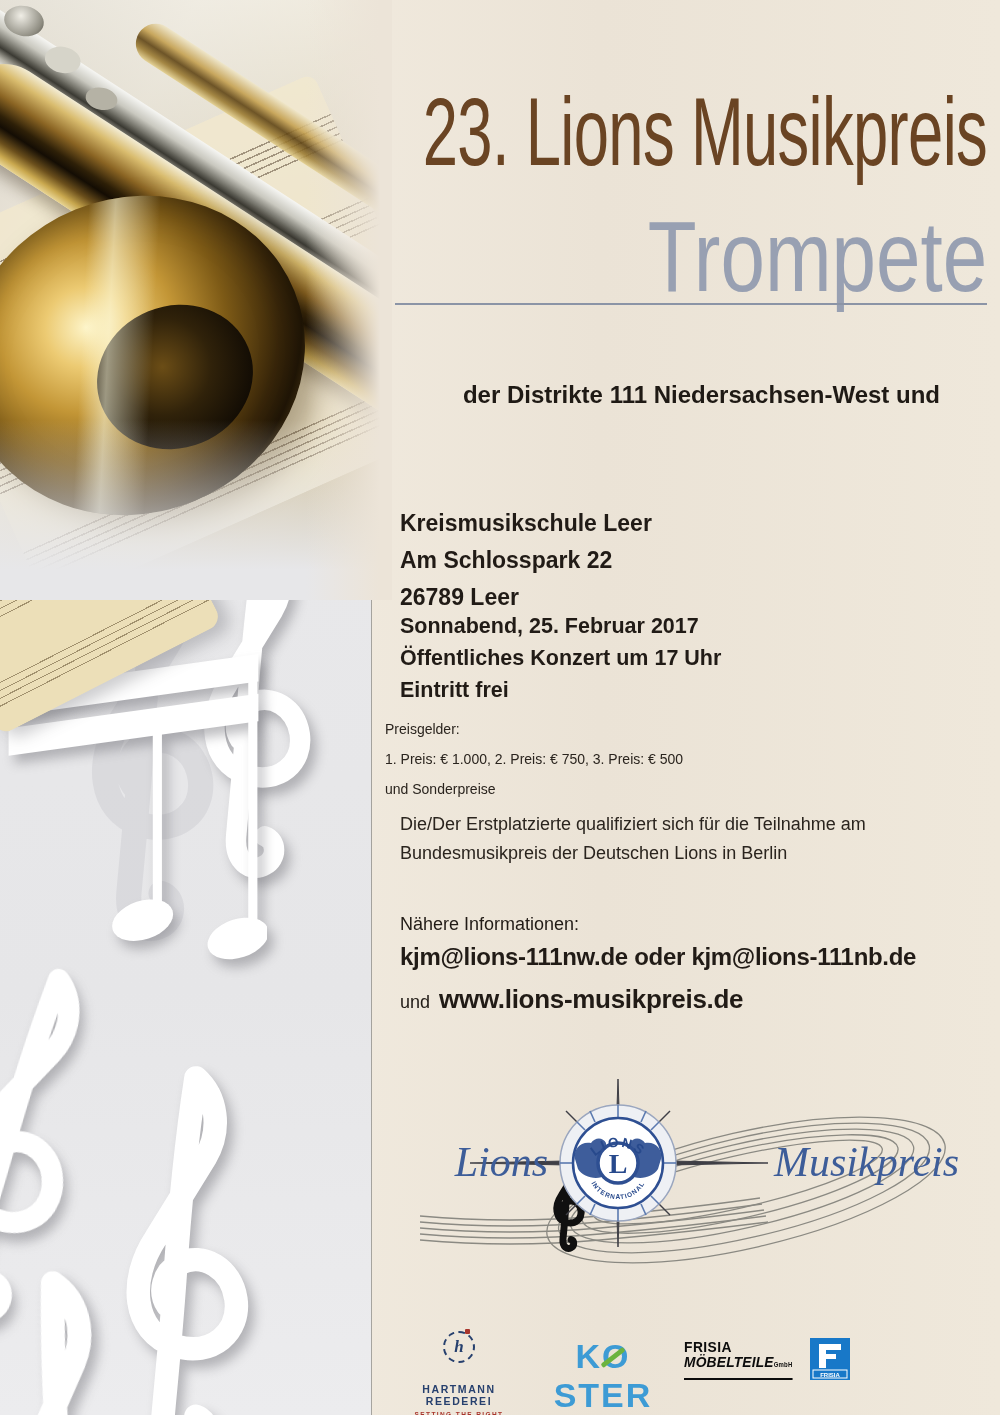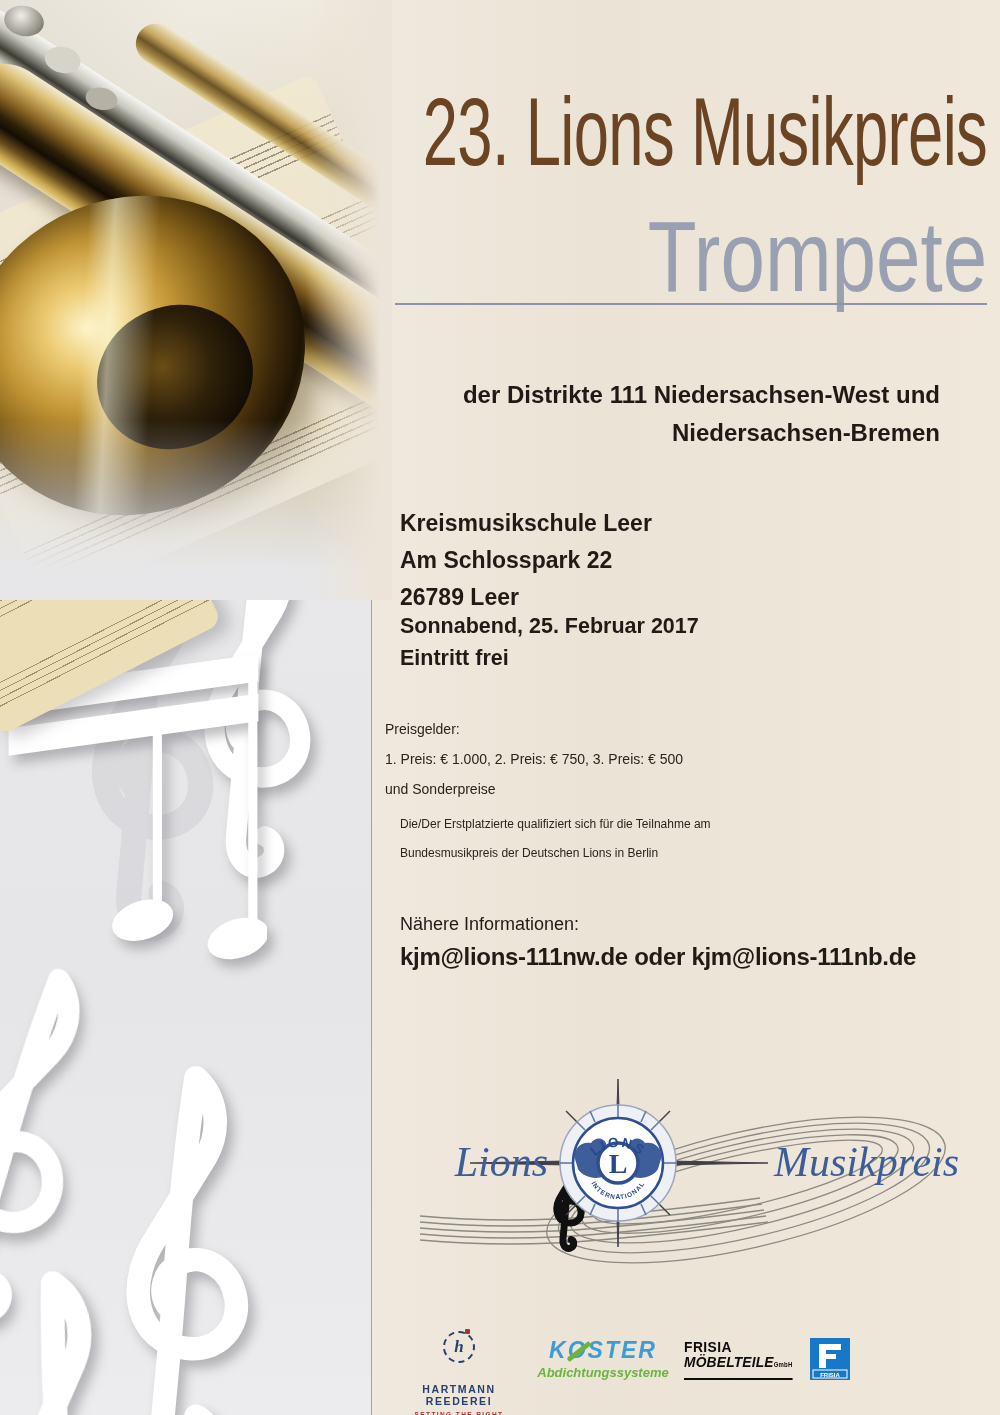--- a/index.html
+++ b/index.html
@@ -53,40 +53,40 @@
   .subtitle{position:absolute;top:206px;right:13px;white-space:nowrap;font-size:100px;line-height:1;
          color:#98a0b2;transform:scaleX(.8);transform-origin:100% 50%;}
   .rule{position:absolute;left:395px;top:303px;width:592px;height:2px;background:#8b94a6;}
 
   
   .districts{position:absolute;right:60px;top:376px;text-align:right;white-space:nowrap;
              font-size:24px;font-weight:700;line-height:38px;color:#1f1a15;}
   .address{position:absolute;left:400px;top:505px;font-size:23px;font-weight:700;line-height:37px;}
   .eventblk{position:absolute;left:400px;top:610px;font-size:21.5px;font-weight:700;line-height:32px;}
   .prizes{position:absolute;left:385px;top:714px;font-size:14px;line-height:30px;color:#2a241e;}
-  .qualif{position:absolute;left:400px;top:810px;font-size:12px;line-height:29px;color:#2a241e;}
+  .qualif{position:absolute;left:400px;top:810px;font-size:18px;line-height:29px;color:#2a241e;}
   .infohead{position:absolute;left:400px;top:914px;font-size:18px;}
   .emails{position:absolute;left:400px;top:943px;font-size:24px;font-weight:700;white-space:nowrap;letter-spacing:-.3px;}
   .web{position:absolute;left:400px;top:984px;display:flex;align-items:baseline;gap:9px;white-space:nowrap;}
   .web .pre{font-size:18px;}
   .web .site{font-size:26px;font-weight:700;letter-spacing:-.3px;}
 
   
   .logo{position:absolute;left:420px;top:1078px;width:560px;height:200px;}
 
   
   .sphead{position:absolute;left:400px;top:1288px;width:587px;text-align:center;font-size:20px;font-weight:700;color:#17120e;}
   .hartmann{position:absolute;left:397px;top:1331px;width:124px;text-align:center;color:#27406e;}
   .h-circle{width:28px;height:28px;margin:0 auto 7px;border:2px dashed #27406e;border-radius:50%;
             font-family:"Liberation Serif",serif;font-style:italic;font-weight:700;font-size:17px;line-height:27px;position:relative;}
   .h-circle::before{content:'';position:absolute;top:-4px;right:3px;width:5px;height:5px;background:#a8352c;border-radius:1px;}
   .h-name{font-size:10.5px;font-weight:700;letter-spacing:1.6px;margin-top:20px;}
   .h-tag{margin-top:4px;font-size:6.5px;font-weight:700;letter-spacing:1.4px;color:#a8352c;}
   .koester{position:absolute;left:528px;top:1337px;width:150px;text-align:center;}
-  .k-name{font-size:23px;font-weight:800;color:#3d9bd5;letter-spacing:2px;font-style:italic;}
+  .k-name{font-size:34px;font-weight:800;color:#3d9bd5;letter-spacing:2px;}
   .k-name .o{position:relative;display:inline-block;}
   .k-name .o::after{content:'';position:absolute;left:-3px;top:45%;width:28px;height:5px;background:#6cb33f;border-radius:2px;transform:rotate(-38deg);}
   .k-sub{font-size:13px;font-style:italic;font-weight:700;color:#6cb33f;margin-top:1px;}
   .frisia{position:absolute;left:684px;top:1338px;display:flex;align-items:center;}
   .f-text{color:#0c0c0c;font-weight:800;line-height:15px;transform:scaleX(.92);transform-origin:0 0;}
   .f-l1{font-size:15px;letter-spacing:.5px;}
   .f-l2{font-size:15px;font-style:italic;letter-spacing:.2px;}
   .f-l2 .gmbh{font-size:6.5px;font-style:normal;}
   .f-rule{height:2px;background:#0c0c0c;margin-top:6px;}
   .f-square{width:40px;height:42px;margin-left:8px;}
@@ -151,47 +151,51 @@
     <div class="bellThroat"></div>
     <div class="glint"></div>
   </div>
 
   <div class="title">23. Lions Musikpreis</div>
   <div class="subtitle">Trompete</div>
   <div class="rule"></div>
 
   <div class="districts">
     <div>der Distrikte 111 Niedersachsen-West und</div>
-    <div>Niedersachsen-Bremen</div>
   </div>
 
   <div class="address">
     <div>Kreismusikschule Leer</div>
     <div>Am Schlosspark 22</div>
     <div>26789 Leer</div>
   </div>
 
   <div class="eventblk">
     <div>Sonnabend, 25. Februar 2017</div>
+    <div>Öffentliches Konzert um 17 Uhr</div>
     <div>Eintritt frei</div>
   </div>
 
   <div class="prizes">
     <div>Preisgelder:</div>
     <div>1. Preis: € 1.000, 2. Preis: € 750, 3. Preis: € 500</div>
     <div>und Sonderpreise</div>
   </div>
 
   <div class="qualif">
     <div>Die/Der Erstplatzierte qualifiziert sich für die Teilnahme am</div>
     <div>Bundesmusikpreis der Deutschen Lions in Berlin</div>
   </div>
 
   <div class="infohead">Nähere Informationen:</div>
   <div class="emails">kjm@lions-111nw.de oder kjm@lions-111nb.de</div>
+  <div class="web">
+    <span class="pre">und</span>
+    <span class="site">www.lions-musikpreis.de</span>
+  </div>
 
   <svg class="logo" viewBox="0 0 560 200">
     <defs>
       <path id="arcTop" d="M167,93 A32,32 0 0 1 229,93"></path>
       <path id="arcBottom" d="M169,99 A30,30 0 0 0 227,99"></path>
     </defs>
 
     <g stroke="#7a7a74" stroke-width="1.3" fill="none" opacity=".85">
       <ellipse cx="318" cy="104" rx="148" ry="26" transform="rotate(-13 318 104)"></ellipse>
       <ellipse cx="320" cy="106" rx="162" ry="34" transform="rotate(-13 320 106)"></ellipse>

